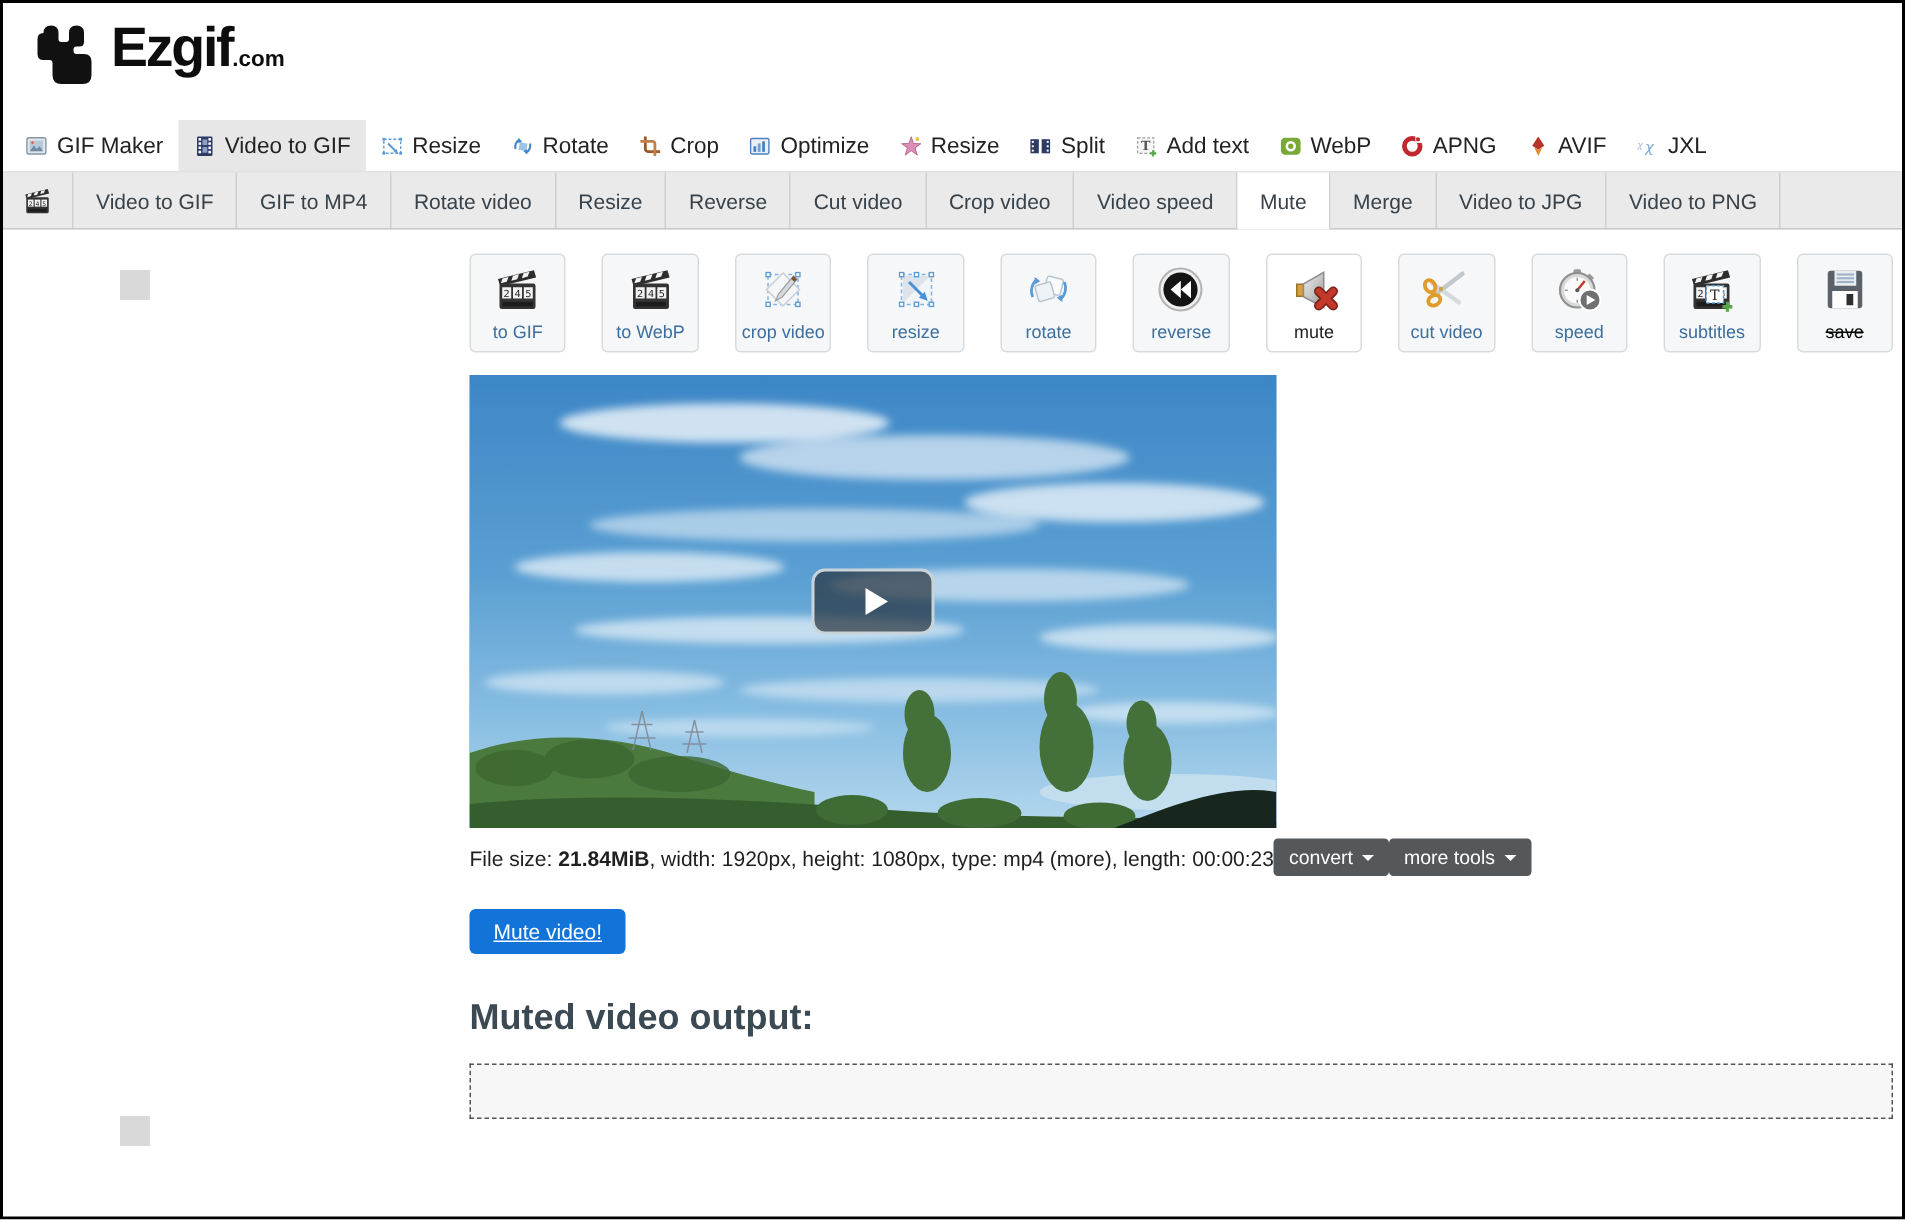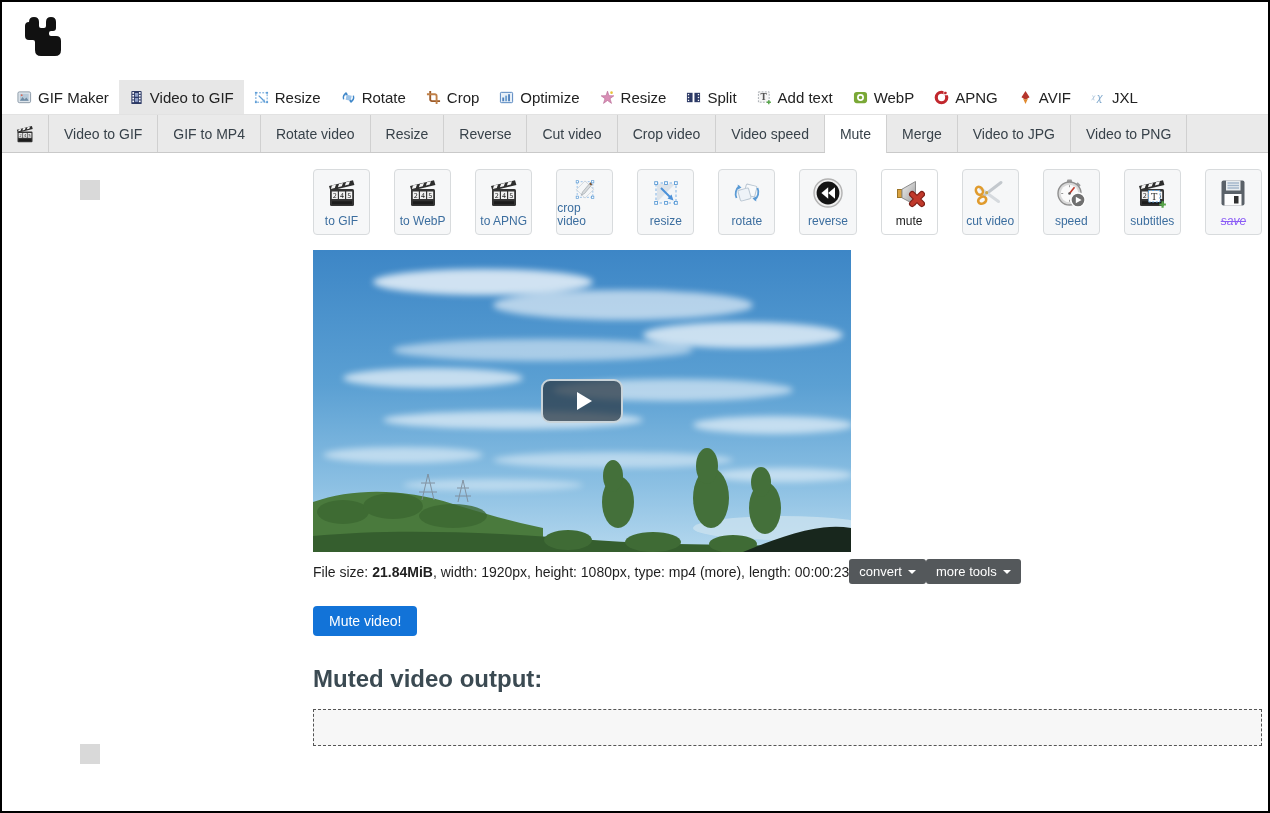--- a/index.html
+++ b/index.html
@@ -37,35 +37,35 @@
   h1.page-title{margin:34px 0 0 0;font-size:26px;line-height:32px;font-weight:700;color:#3b4a52;}
   h2.output-title{margin:28px 0 0 0;font-size:24px;line-height:30px;font-weight:700;color:#3b4a52;}
 
   
   .tools{display:flex;gap:24px;margin-top:16px;}
   .tool{width:73px;height:66px;box-sizing:border-box;border:1px solid #d8dbdd;border-radius:4px;background:#f6f7f8;display:flex;flex-direction:column;align-items:center;justify-content:space-between;padding:7px 0 6px;cursor:pointer;}
   .tool svg{width:32px;height:32px;}
   .tlabel{font-size:12px;color:#3c6e9f;line-height:13px;}
   .tool.active{background:#fff;}
   .tool.active .tlabel{color:#1c1c1c;}
-  .tlabel.strike{text-decoration:line-through;color:#8b5cf6;font-style:italic;}
+  .tlabel.strike{text-decoration:line-through;color:#000000;}
 
   
   .player{position:relative;width:538px;height:302px;margin-top:15px;overflow:hidden;background:#4c93cc;}
   .player svg.scene{display:block;width:538px;height:302px;}
   .playbtn{position:absolute;left:50%;top:50%;transform:translate(-50%,-50%);width:82px;height:44px;box-sizing:border-box;background:rgba(40,53,64,.72);border:2px solid #c9d4da;border-radius:9px;display:flex;align-items:center;justify-content:center;cursor:pointer;}
   .playtri{width:0;height:0;border-left:15px solid #fff;border-top:9px solid transparent;border-bottom:9px solid transparent;margin-left:4px;}
 
   
   .fileinfo{display:flex;align-items:center;margin-top:7px;font-size:14px;color:#1f1f1f;}
   .fileinfo b{margin:0 0 0 4px;}
   .btn-dark{display:inline-flex;align-items:center;background:#54585b;color:#fff;font-size:13px;padding:5px 10px;border-radius:3px;cursor:pointer;white-space:nowrap;}
   .caret{width:0;height:0;border-top:4px solid #fff;border-left:4px solid transparent;border-right:4px solid transparent;margin-left:6px;}
 
-  .mute-btn{display:inline-block;margin-top:22px;background:#1273d8;color:#fff;font-size:14px;padding:7px 16px;border:none;border-radius:4px;cursor:pointer;font-family:"Liberation Sans",sans-serif;}
+  .mute-btn{display:inline-block;margin-top:22px;background:#1273d8;color:#fff;font-size:14px;padding:7px 16px;border:none;border-radius:4px;cursor:pointer;font-family:"Liberation Sans",sans-serif;text-decoration:underline;}
 
   .output-box{margin-top:15px;height:37px;box-sizing:border-box;background:#f7f7f7;border:1px dashed #555;}
 </style>
 </head>
 <body>
 
 <svg width="0" height="0" style="position:absolute" aria-hidden="true">
 <defs>
   <linearGradient id="g-cone" x1="0" y1="0" x2="1" y2="1">
     <stop offset="0" stop-color="#ededed"></stop>
@@ -282,20 +282,21 @@
 </defs>
 </svg>
 
 <div class="window">
 
   <div class="header">
     <div class="logo">
       <svg class="logo-glyph">
           <use href="#sym-ezgif-logo"></use>
         </svg>
+      <span class="logo-text"><span>Ezgif</span><span class="logo-com">.com</span></span>
     </div>
   </div>
 
   <nav class="mainnav">
     <div class="mainnav-item">
         <svg>
           <use href="#sym-nav-gifmaker"></use>
         </svg>
         <span>GIF Maker</span>
       </div>
@@ -429,26 +430,20 @@
             <svg>
               <use href="#sym-clapper"></use>
             </svg>
             <span class="tlabel">to GIF</span>
           </div>
         <div class="tool">
             <svg>
               <use href="#sym-clapper"></use>
             </svg>
             <span class="tlabel">to WebP</span>
-          </div>
-        <div class="tool">
-            <svg>
-              <use href="#sym-clapper"></use>
-            </svg>
-            <span class="tlabel">to APNG</span>
           </div>
         <div class="tool">
             <svg>
               <use href="#sym-crop-knife"></use>
             </svg>
             <span class="tlabel">crop video</span>
           </div>
         <div class="tool">
             <svg>
               <use href="#sym-resize"></use>

